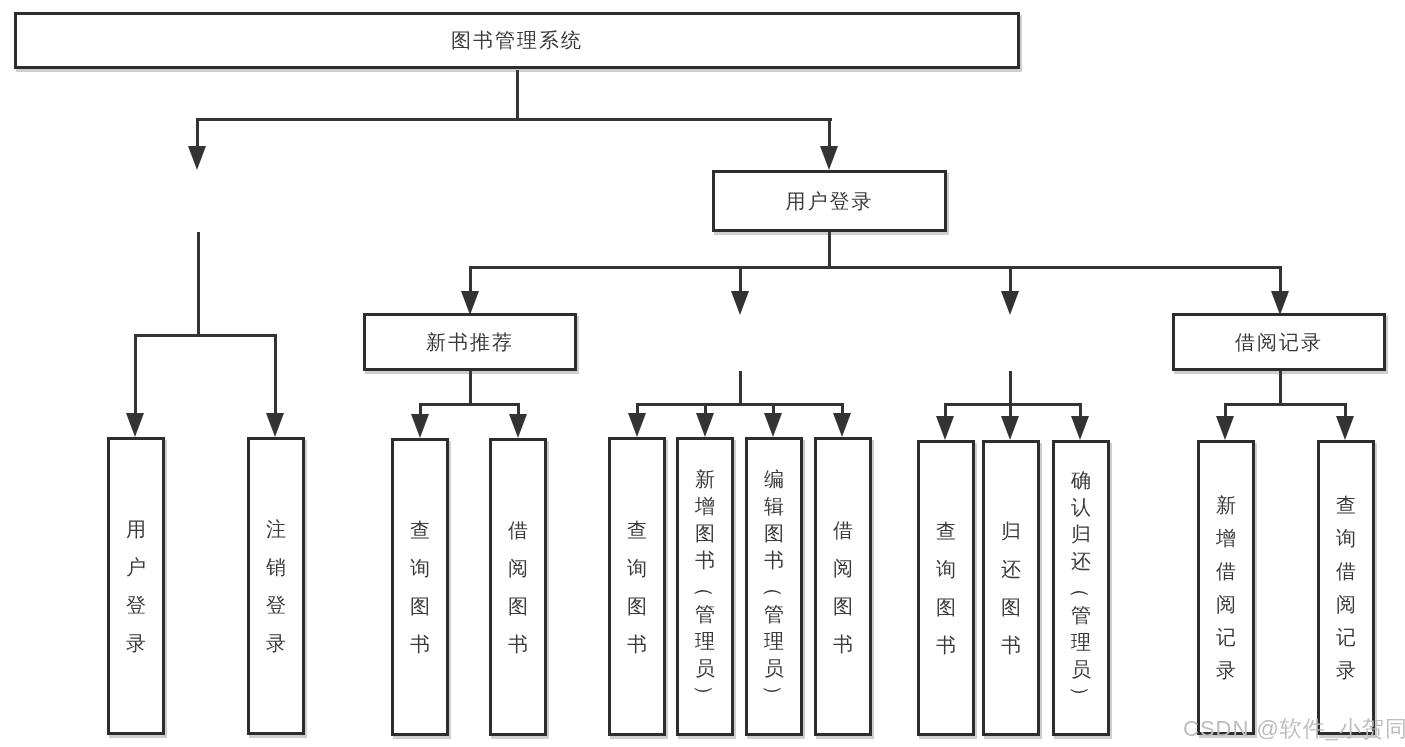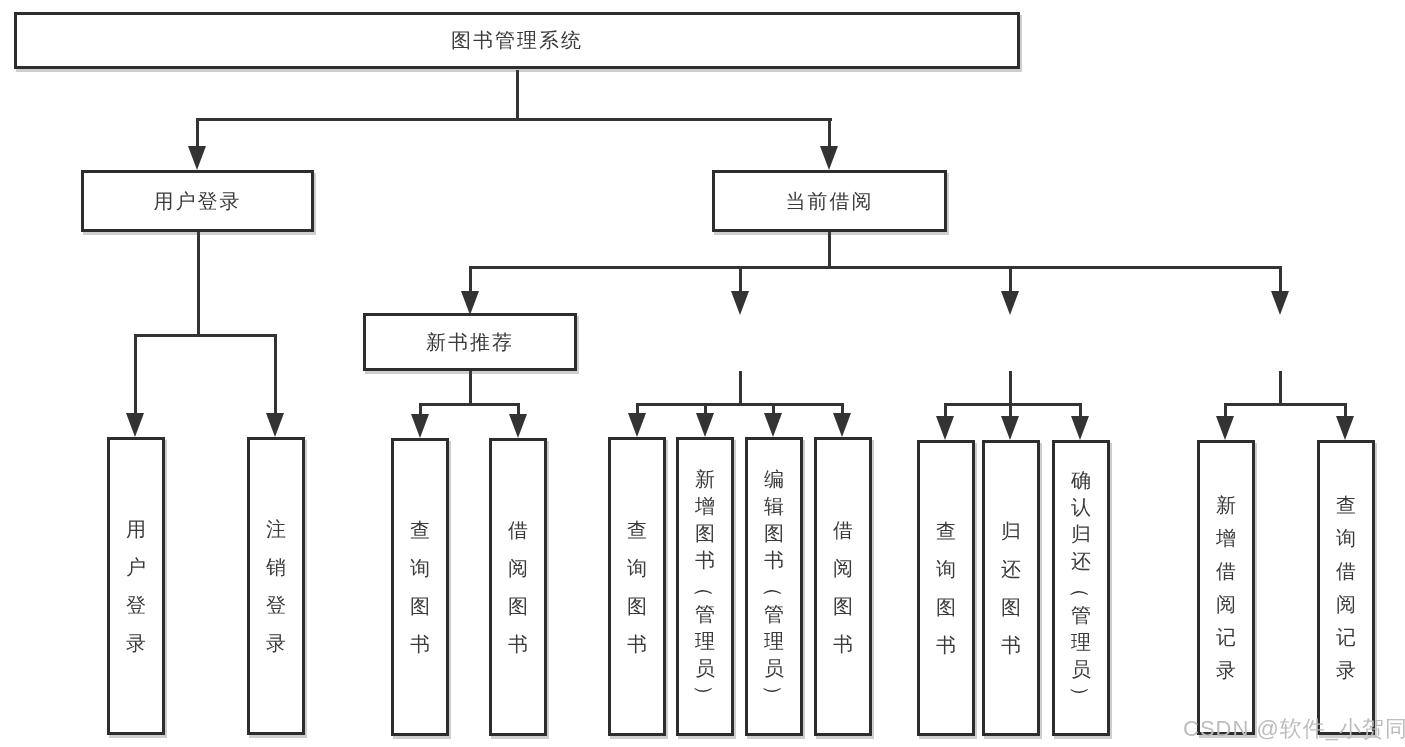--- a/index.html
+++ b/index.html
@@ -114,34 +114,34 @@
   <div class="hl" style="left:1224px;top:403px;width:122px;"></div>
   <div class="vl" style="left:1224px;top:403px;height:14px;"></div>
   <div class="arrow" style="left:1216px;top:416px;"></div>
   <div class="vl" style="left:1344px;top:403px;height:14px;"></div>
   <div class="arrow" style="left:1336px;top:416px;"></div>
 
   <div class="node hnode" style="left:14px;top:12px;width:1006px;height:57px;">
     <span>图书管理系统</span>
   </div>
 
-  <div class="node hnode" style="left:81px;top:170px;width:233px;height:62px;">
+
+  <div class="node hnode" style="left:712px;top:170px;width:235px;height:62px;">
     <span>用户登录</span>
-  </div>
-
-  <div class="node hnode" style="left:712px;top:170px;width:235px;height:62px;">
-    <span>当前借阅</span>
   </div>
 
   <div class="node hnode" style="left:363px;top:313px;width:214px;height:58px;">
     <span>新书推荐</span>
   </div>
 
 
 
+  <div class="node hnode" style="left:1172px;top:313px;width:214px;height:58px;">
+    <span>借阅记录</span>
+  </div>
 
   <div class="node leaf" style="left:107px;top:437px;height:298px;">
     <span class="vtext vshort">
         <span>用</span>
         <span>户</span>
         <span>登</span>
         <span>录</span>
       </span>
   </div>
   <div class="node leaf" style="left:247px;top:437px;height:298px;">

